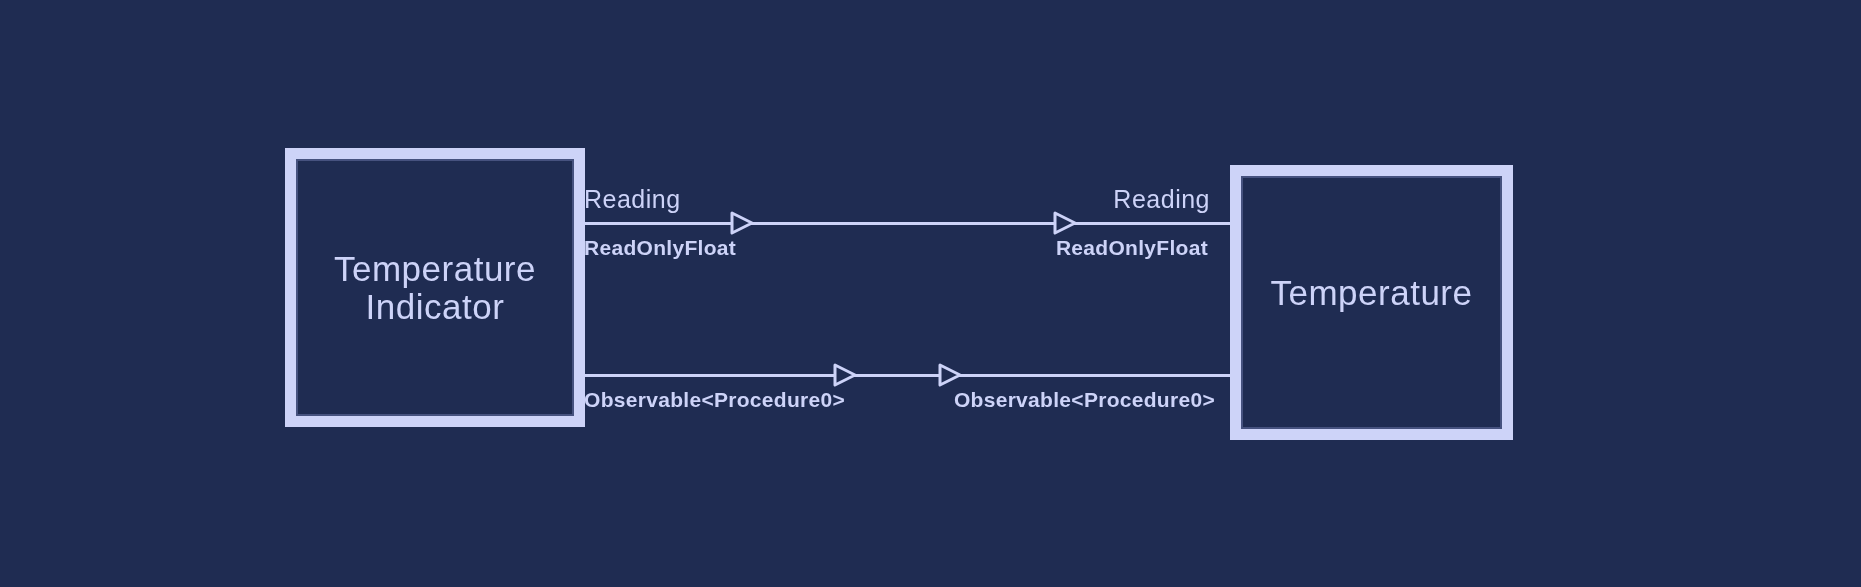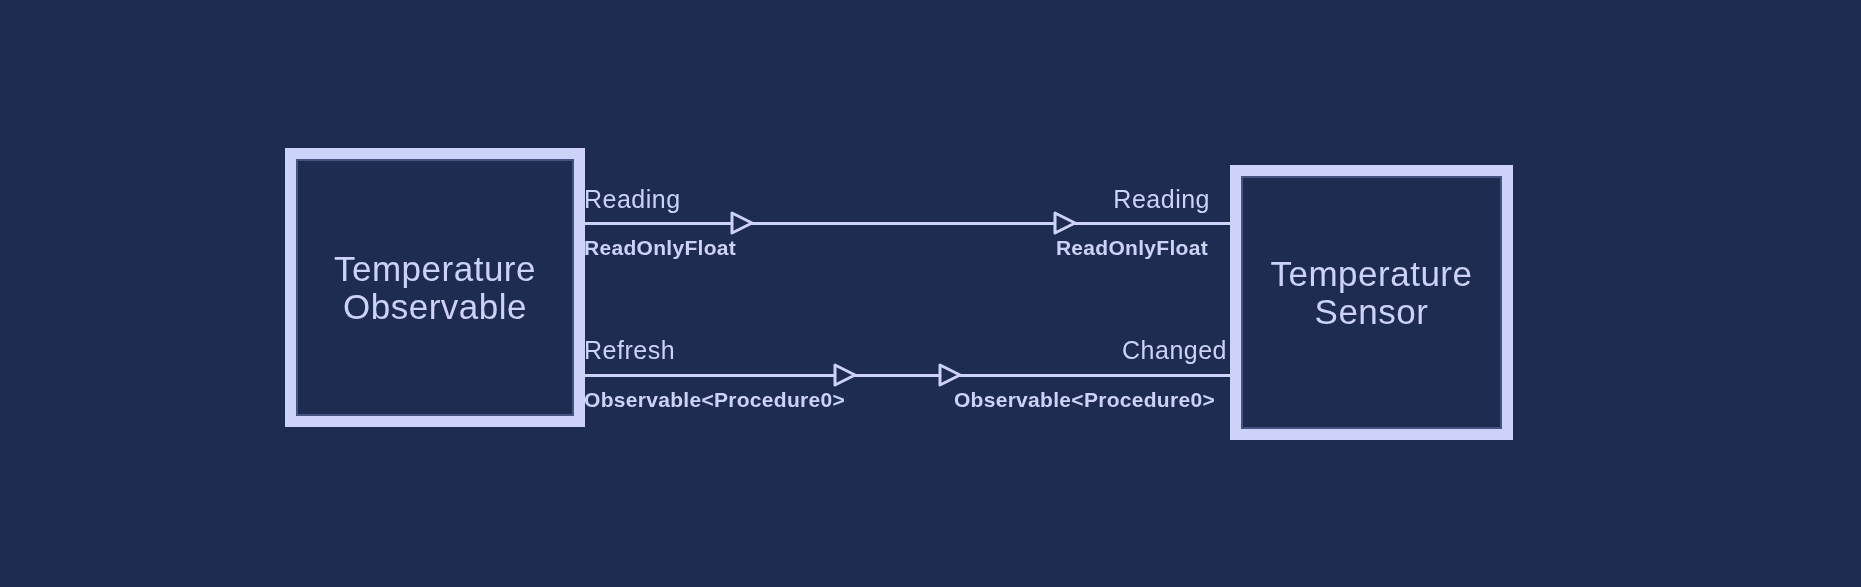--- a/index.html
+++ b/index.html
@@ -85,28 +85,27 @@
   #lbl-changed-type       { right: 646px; top: 389px; }
 </style>
 </head>
 <body style="background: rgb(31, 44, 82);">
 
 <div class="canvas">
 
   <div class="node" id="node-indicator">
     <div class="node-title">
       <span>Temperature</span>
-      <span>Observable</span>
+      <span>Indicator</span>
     </div>
   </div>
 
   <div class="node" id="node-sensor">
     <div class="node-title">
       <span>Temperature</span>
-      <span>Sensor</span>
     </div>
   </div>
 
   <div class="wire" id="wire-reading"></div>
   <svg class="arrow" id="arrow-reading-1" viewBox="0 0 26 26">
     <polygon points="3,3 23,13 3,23"></polygon>
   </svg>
   <svg class="arrow" id="arrow-reading-2" viewBox="0 0 26 26">
     <polygon points="3,3 23,13 3,23"></polygon>
   </svg>
@@ -115,18 +114,16 @@
   <div class="prop-name" id="lbl-reading-right-name">Reading</div>
   <div class="prop-type" id="lbl-reading-right-type">ReadOnlyFloat</div>
 
   <div class="wire" id="wire-refresh"></div>
   <svg class="arrow" id="arrow-refresh-1" viewBox="0 0 26 26">
     <polygon points="3,3 23,13 3,23"></polygon>
   </svg>
   <svg class="arrow" id="arrow-refresh-2" viewBox="0 0 26 26">
     <polygon points="3,3 23,13 3,23"></polygon>
   </svg>
-  <div class="prop-name" id="lbl-refresh-name">Refresh</div>
   <div class="prop-type" id="lbl-refresh-type">Observable&lt;Procedure0&gt;</div>
-  <div class="prop-name" id="lbl-changed-name">Changed</div>
   <div class="prop-type" id="lbl-changed-type">Observable&lt;Procedure0&gt;</div>
 
 </div>
 
 </body></html>

